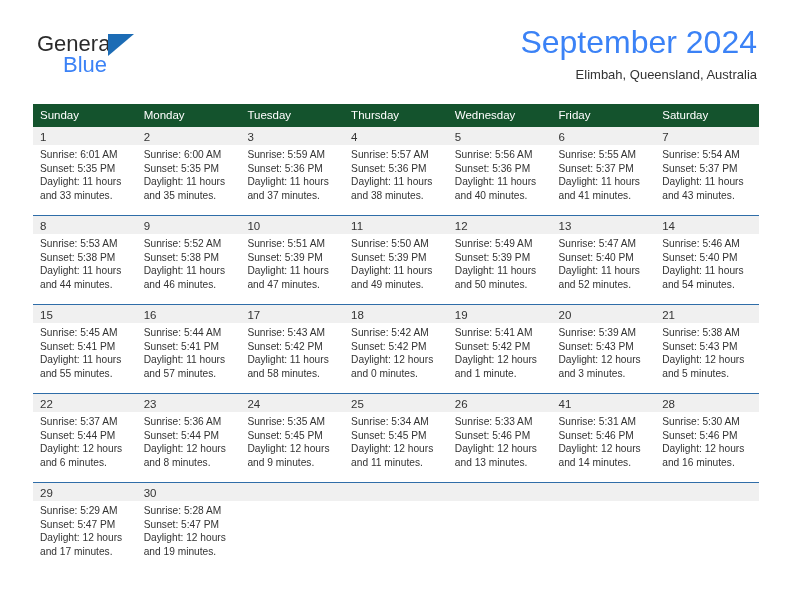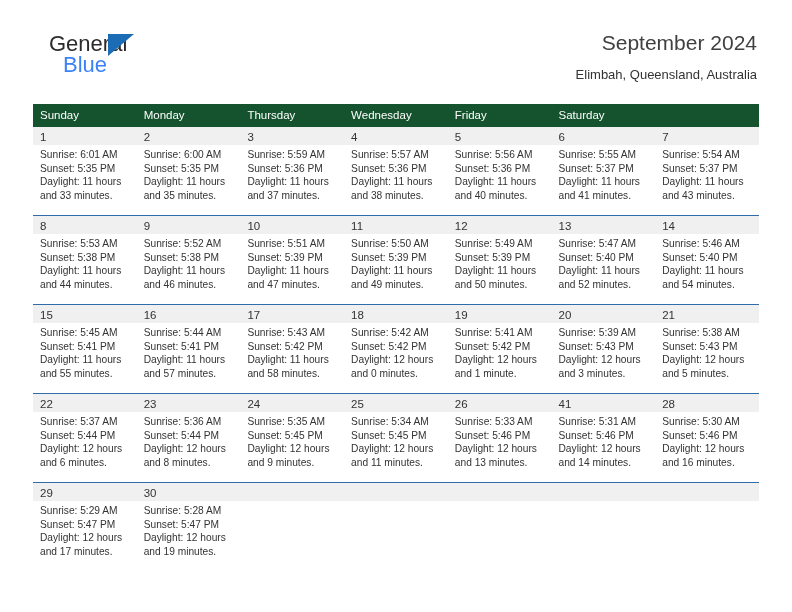--- a/index.html
+++ b/index.html
@@ -33,21 +33,21 @@
 
   .logo {
     position: absolute;
     left: 33px;
     top: 32px;
     width: 200px;
     height: 56px;
   }
   .logo-general {
     position: absolute;
-    left: 16px;
+    left: 4px;
     top: 0;
     font-size: 22px;
     letter-spacing: 0px;
     color: #2b2b2b;
     font-family: "Liberation Sans", sans-serif;
     line-height: 24px;
   }
   .logo-triangle {
     position: absolute;
     left: 75px;
@@ -66,22 +66,22 @@
     line-height: 24px;
   }
 
   .title-block {
     position: absolute;
     right: 35px;
     top: 26px;
     text-align: right;
   }
   .cal-title {
-    font-size: 21px;
-    color: #404040;
+    font-size: 32px;
+    color: #3b82f6;
     line-height: 33px;
     white-space: nowrap;
   }
   .cal-subtitle {
     margin-top: 6px;
     font-size: 13px;
     color: #333333;
     line-height: 19px;
     white-space: nowrap;
   }
@@ -175,20 +175,21 @@
       <div class="cal-subtitle">Elimbah, Queensland, Australia</div>
     </div>
 
   </div>
 
   <div class="calendar">
 
     <div class="dow-row">
       <div class="dow-cell">Sunday</div>
       <div class="dow-cell">Monday</div>
+      <div class="dow-cell">Tuesday</div>
       <div class="dow-cell">Thursday</div>
       <div class="dow-cell">Wednesday</div>
       <div class="dow-cell">Friday</div>
       <div class="dow-cell">Saturday</div>
     </div>
 
     <div class="week-row first">
       <div class="day-cell">
         <div class="daynum-band"><span class="daynum">1</span></div>
         <div class="day-body">

